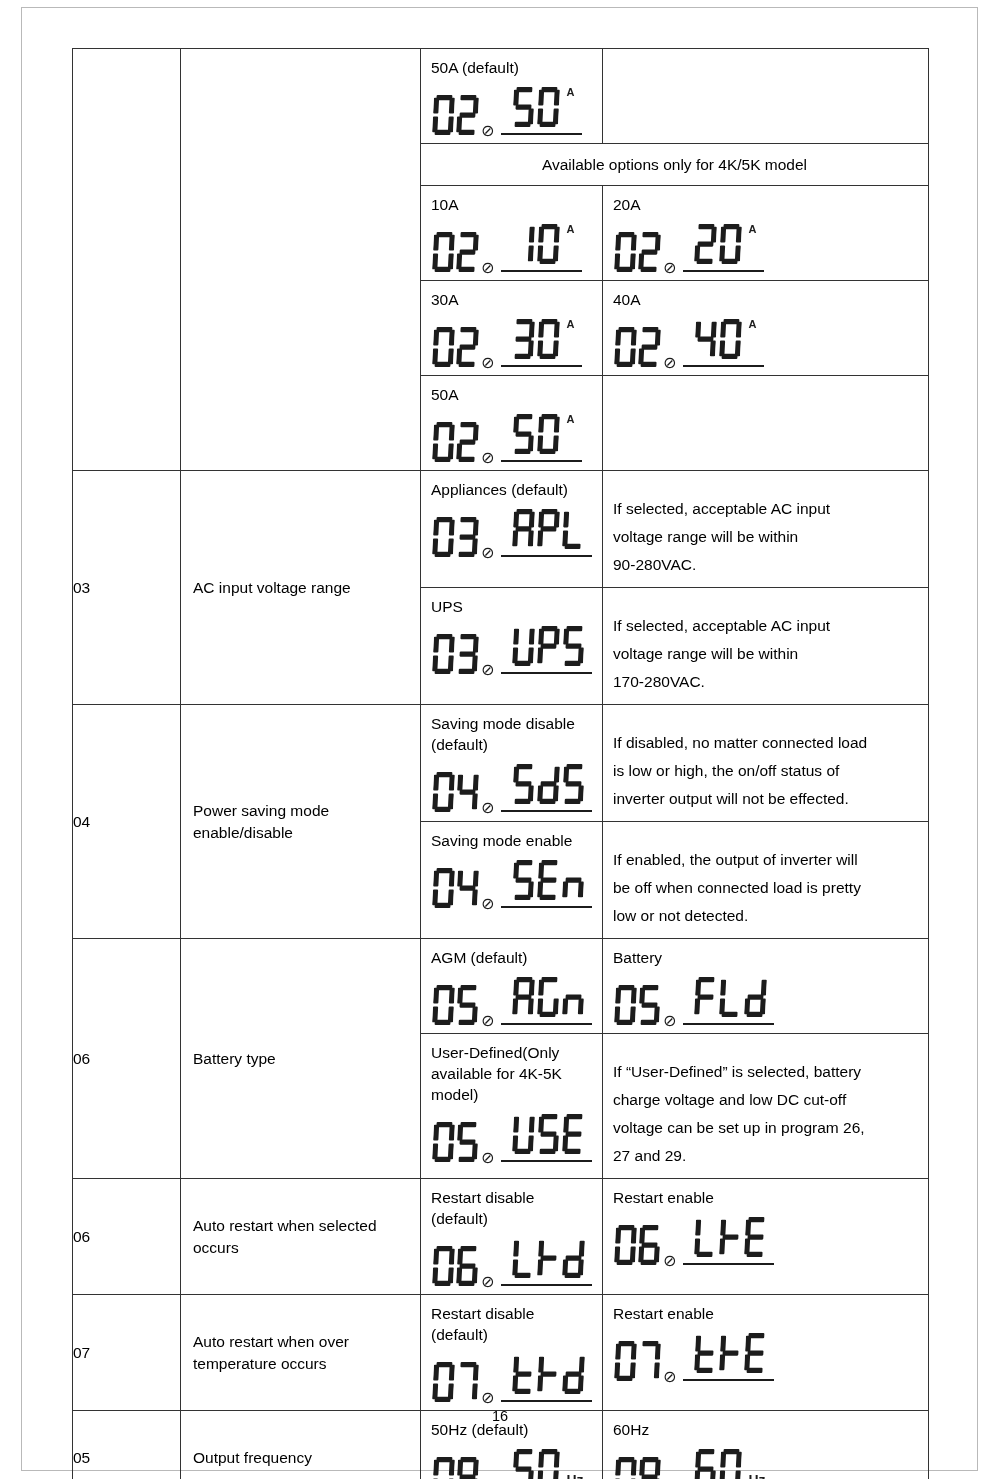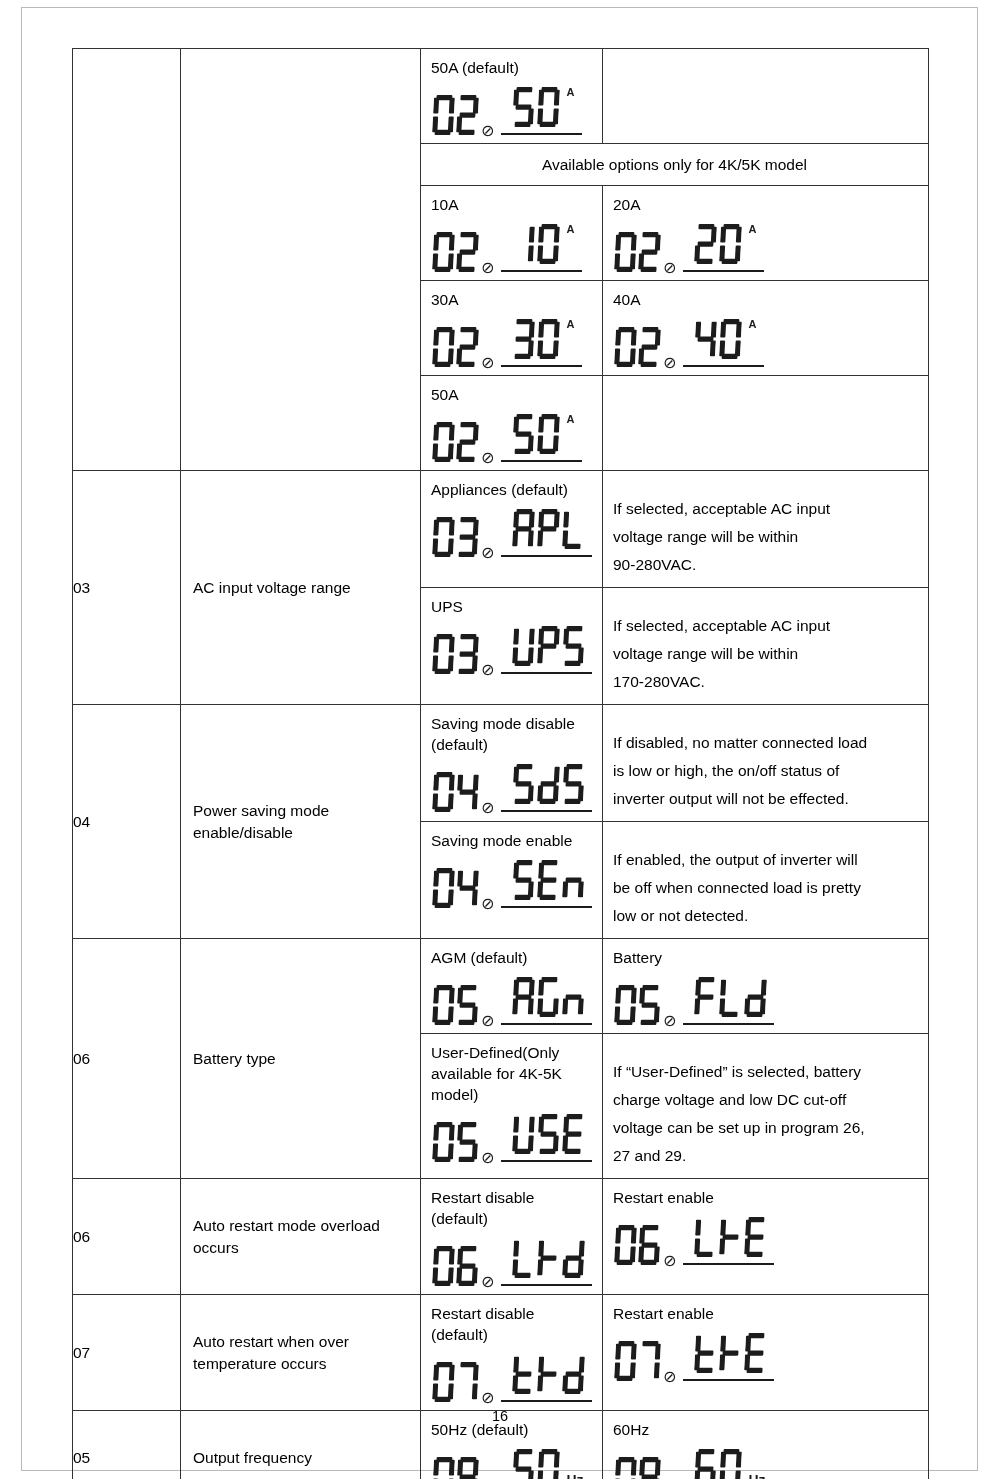--- a/index.html
+++ b/index.html
@@ -662,21 +662,21 @@
     <td class="c-note">
       <div class="note">If “User-Defined” is selected, battery
 charge voltage and low DC cut-off
 voltage can be set up in program 26,
 27 and 29.</div>
     </td>
   </tr>
 
   <tr style="height:112px">
     <td class="c-num">06</td>
-    <td class="c-desc">Auto restart mode overload
+    <td class="c-desc">Auto restart when selected
 occurs</td>
     <td class="c-opt">
       <div class="opt-label">Restart disable
 (default)</div>
       <div class="lcd">
             <span class="lcd-prog">
               <svg class="segchar" viewBox="0 0 20 38">
                 <rect x="2.5" y="0" width="15" height="5" rx="1"></rect>
                 <rect x="15" y="2.5" width="5" height="15" rx="1"></rect>
                 <rect x="15" y="20.5" width="5" height="15" rx="1"></rect>

